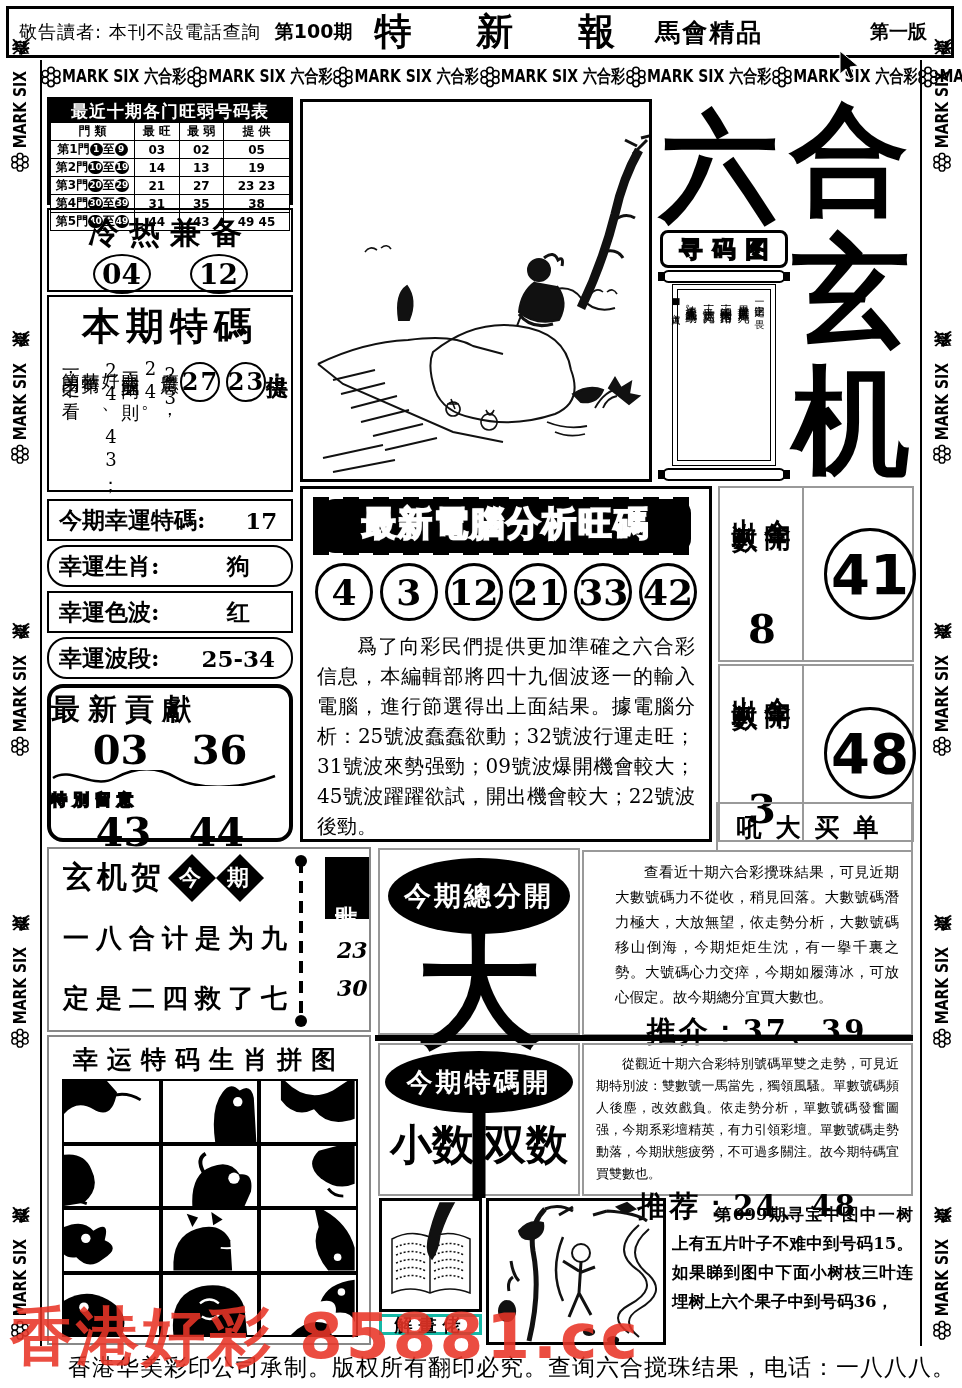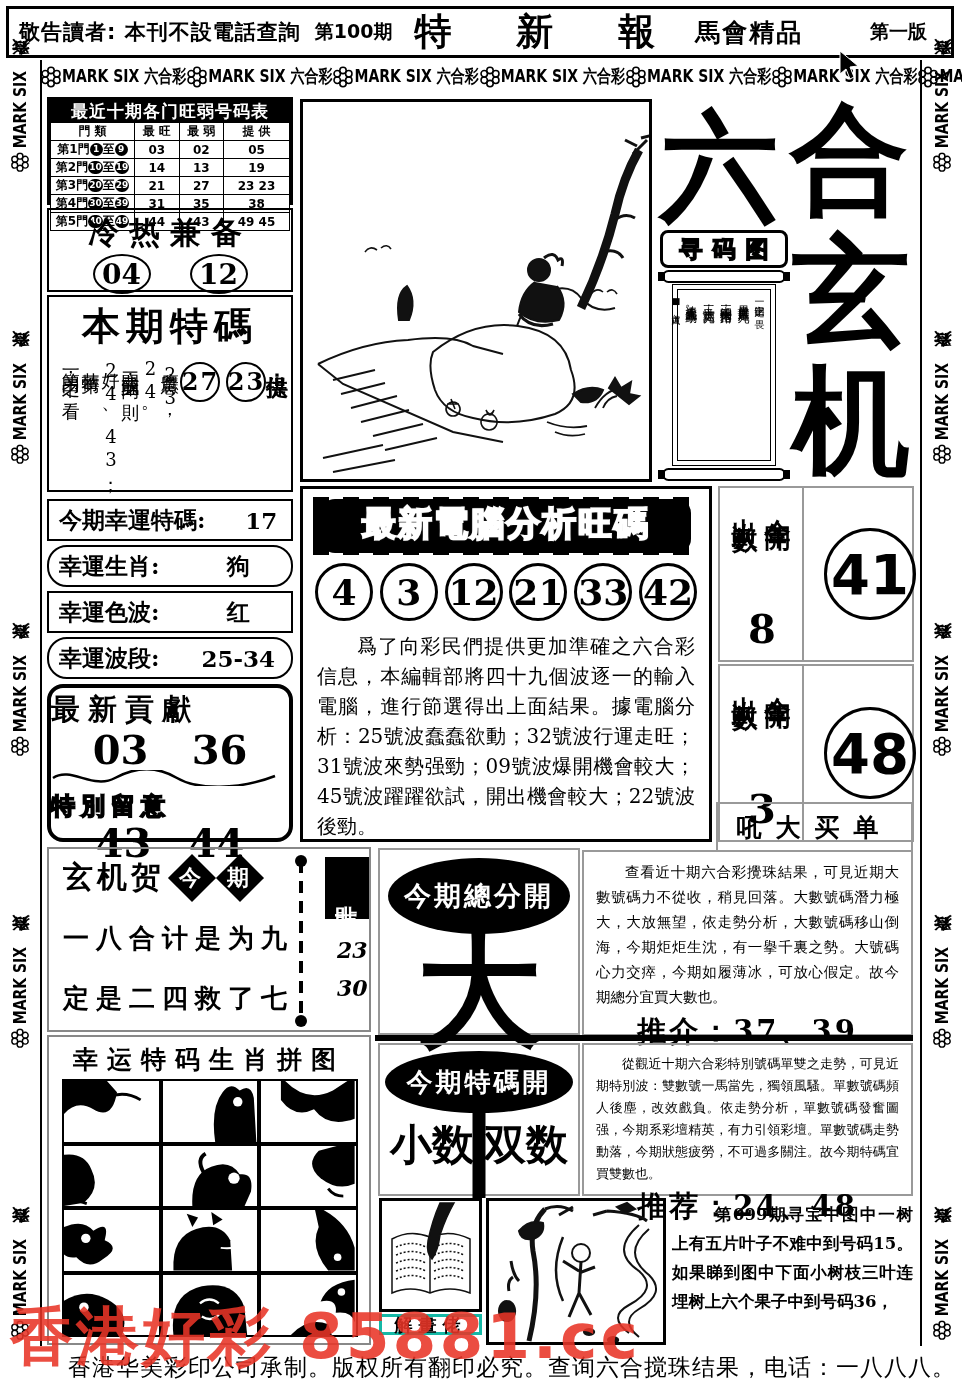--- a/index.html
+++ b/index.html
@@ -7,21 +7,21 @@
   .page {
     position:relative; width:962px; height:1388px; margin:0 auto;
     background:#fff; overflow:hidden;
     font-family:"DejaVu Serif", serif; color:#000;
   }
   .abs { position:absolute; }
 
   
   .header-box { left:6px; top:6px; width:948px; height:52px; border:3px solid #000;
     display:flex; align-items:center; padding:0 10px; gap:14px; font-family:"DejaVu Sans",sans-serif; }
-  .hdr-notice { font-size:21px; font-weight:bold; letter-spacing:1px; }
+  .hdr-notice { font-size:18px; font-weight:normal; letter-spacing:1px; }
   .hdr-issue  { font-size:19px; font-weight:bold; }
   .hdr-title  { font-size:37px; font-weight:bold; letter-spacing:26px; font-family:"DejaVu Serif",serif; white-space:nowrap; margin-left:8px; }
   .hdr-sub    { font-size:25px; font-weight:bold; letter-spacing:2px; }
   .hdr-edition{ font-size:19px; font-weight:bold; margin-left:auto; margin-right:14px; }
 
   
   .topstrip { left:40px; top:61px; width:882px; height:32px; display:flex; align-items:center;
     justify-content:space-between; font-family:"DejaVu Sans",sans-serif; }
   .ms-text { font-size:14px; font-weight:bold; letter-spacing:0; white-space:nowrap; transform:scaleY(1.25); }
   .flower { width:22px; height:22px; display:inline-block; flex:0 0 auto; }
@@ -63,21 +63,21 @@
   
   .lucky-row { left:47px; width:246px; height:42px; border:2px solid #000; display:flex;
     align-items:center; padding:0 10px; font-size:23px; font-weight:bold; }
   .lucky-row.round { border-radius:20px; }
   .lucky-val { margin:0 auto; padding-left:36px; }
 
   
   .contrib { left:47px; top:684px; width:246px; height:158px; border:4px solid #000; border-radius:16px; }
   .contrib-title { font-size:29px; font-weight:bold; letter-spacing:8px; margin-top:2px; }
   .contrib-nums { display:flex; justify-content:space-around; font-size:40px; font-weight:bold; line-height:1.0; padding:0 20px; }
-  .contrib-note { font-size:24px; font-weight:bold; letter-spacing:6px; color:#14532d;
+  .contrib-note { font-size:16px; font-weight:bold; letter-spacing:6px; color:#14532d;
     -webkit-text-stroke:1.6px #000; text-shadow:0 0 1px #000; }
   .contrib-nums2 { display:flex; justify-content:space-around; font-size:40px; font-weight:bold; line-height:1.05; padding:0 26px; }
 
   
   .mystery { left:47px; top:847px; width:324px; height:185px; border:2px solid #888; }
   .mystery-title { position:absolute; left:14px; top:8px; font-size:30px; font-weight:bold; letter-spacing:4px; display:flex; align-items:center; gap:6px;}
   .diamond { width:34px; height:34px; background:#000; transform:rotate(45deg); display:inline-flex;
     align-items:center; justify-content:center; margin:0 4px; }
   .diamond span { transform:rotate(-45deg); color:#fff; font-size:22px; font-weight:bold; }
   .mystery-line { position:absolute; left:14px; font-size:26px; letter-spacing:7px; font-weight:bold; white-space:nowrap; }
@@ -156,21 +156,21 @@
   .specopen-box .oval-title { width:188px; height:62px; margin:6px auto 0; font-size:26px; }
   .specopen-bar { position:absolute; left:50%; transform:translateX(-50%); top:62px; width:13px; height:91px; background:#000; }
   .specopen-vals { position:absolute; top:72px; width:100%; display:flex; justify-content:space-between; padding:0 10px; }
   .specopen-vals span { font-size:42px; font-weight:bold; }
 
   
   .callbig-title { left:716px; top:802px; width:197px; height:50px; border:2px solid #999;
     display:flex; align-items:center; justify-content:center; font-size:25px; letter-spacing:14px; font-weight:bold; }
   .para-box { left:582px; width:331px; border:2px solid #999; }
   .para-box .ptext { padding:8px 12px 0; text-align:justify; text-indent:2em; }
-  .callbig-para { top:850px; height:186px; }
+  .callbig-para { top:850px; height:186px;padding-left:19px; }
   .callbig-para .ptext { font-size:14.5px; line-height:25px; }
   .recommend { text-align:center; font-size:29px; font-weight:bold; letter-spacing:3px; margin-top:2px; }
   .trend-para { top:1043px; height:153px; }
   .trend-para .ptext { font-size:13px; line-height:22px; }
 
   
   .book-box { left:379px; top:1198px; width:103px; height:114px; border:3px solid #000; }
   .book-box svg { width:100%; height:100%; }
   .book-label { left:379px; top:1314px; width:103px; height:21px; border:3px solid #14b8a6;
     display:flex; align-items:center; justify-content:center; font-size:18px; font-weight:bold; letter-spacing:6px; }

